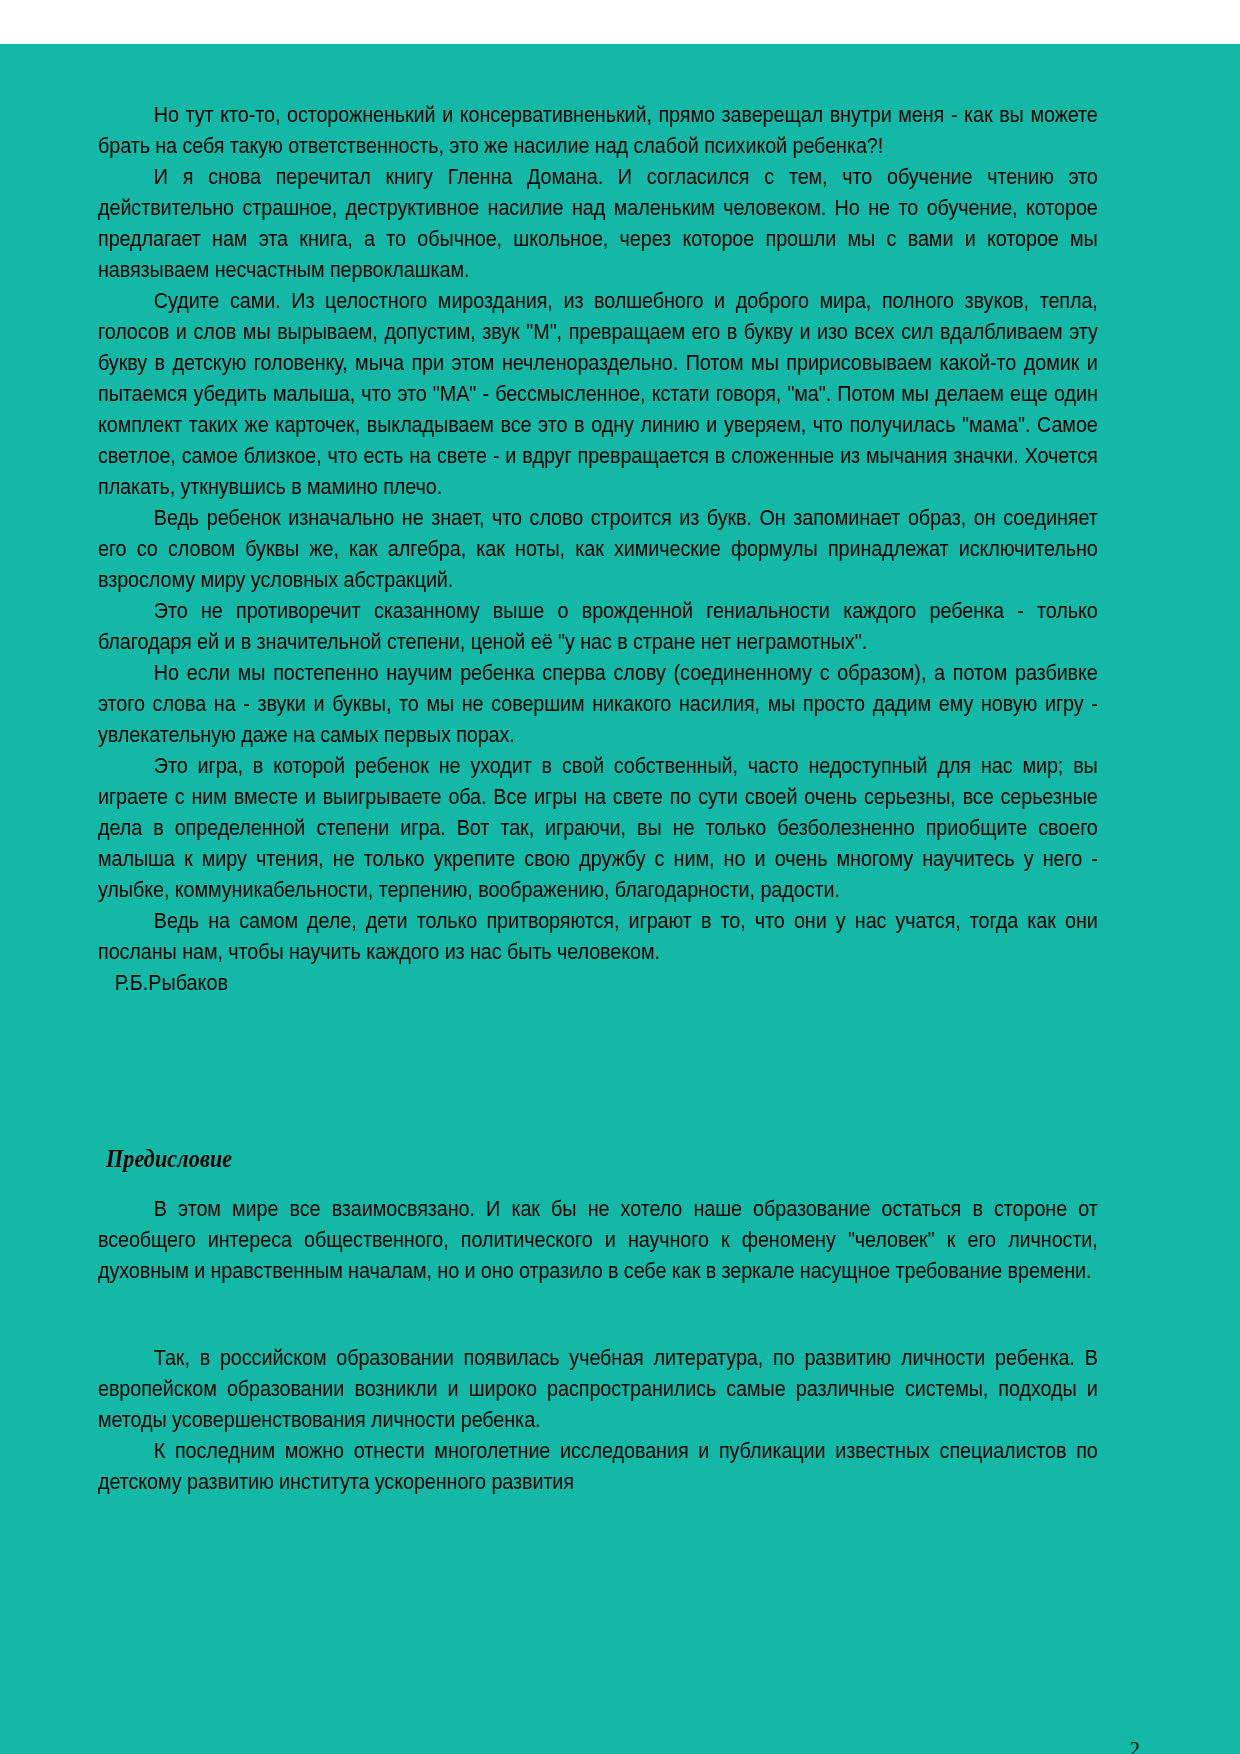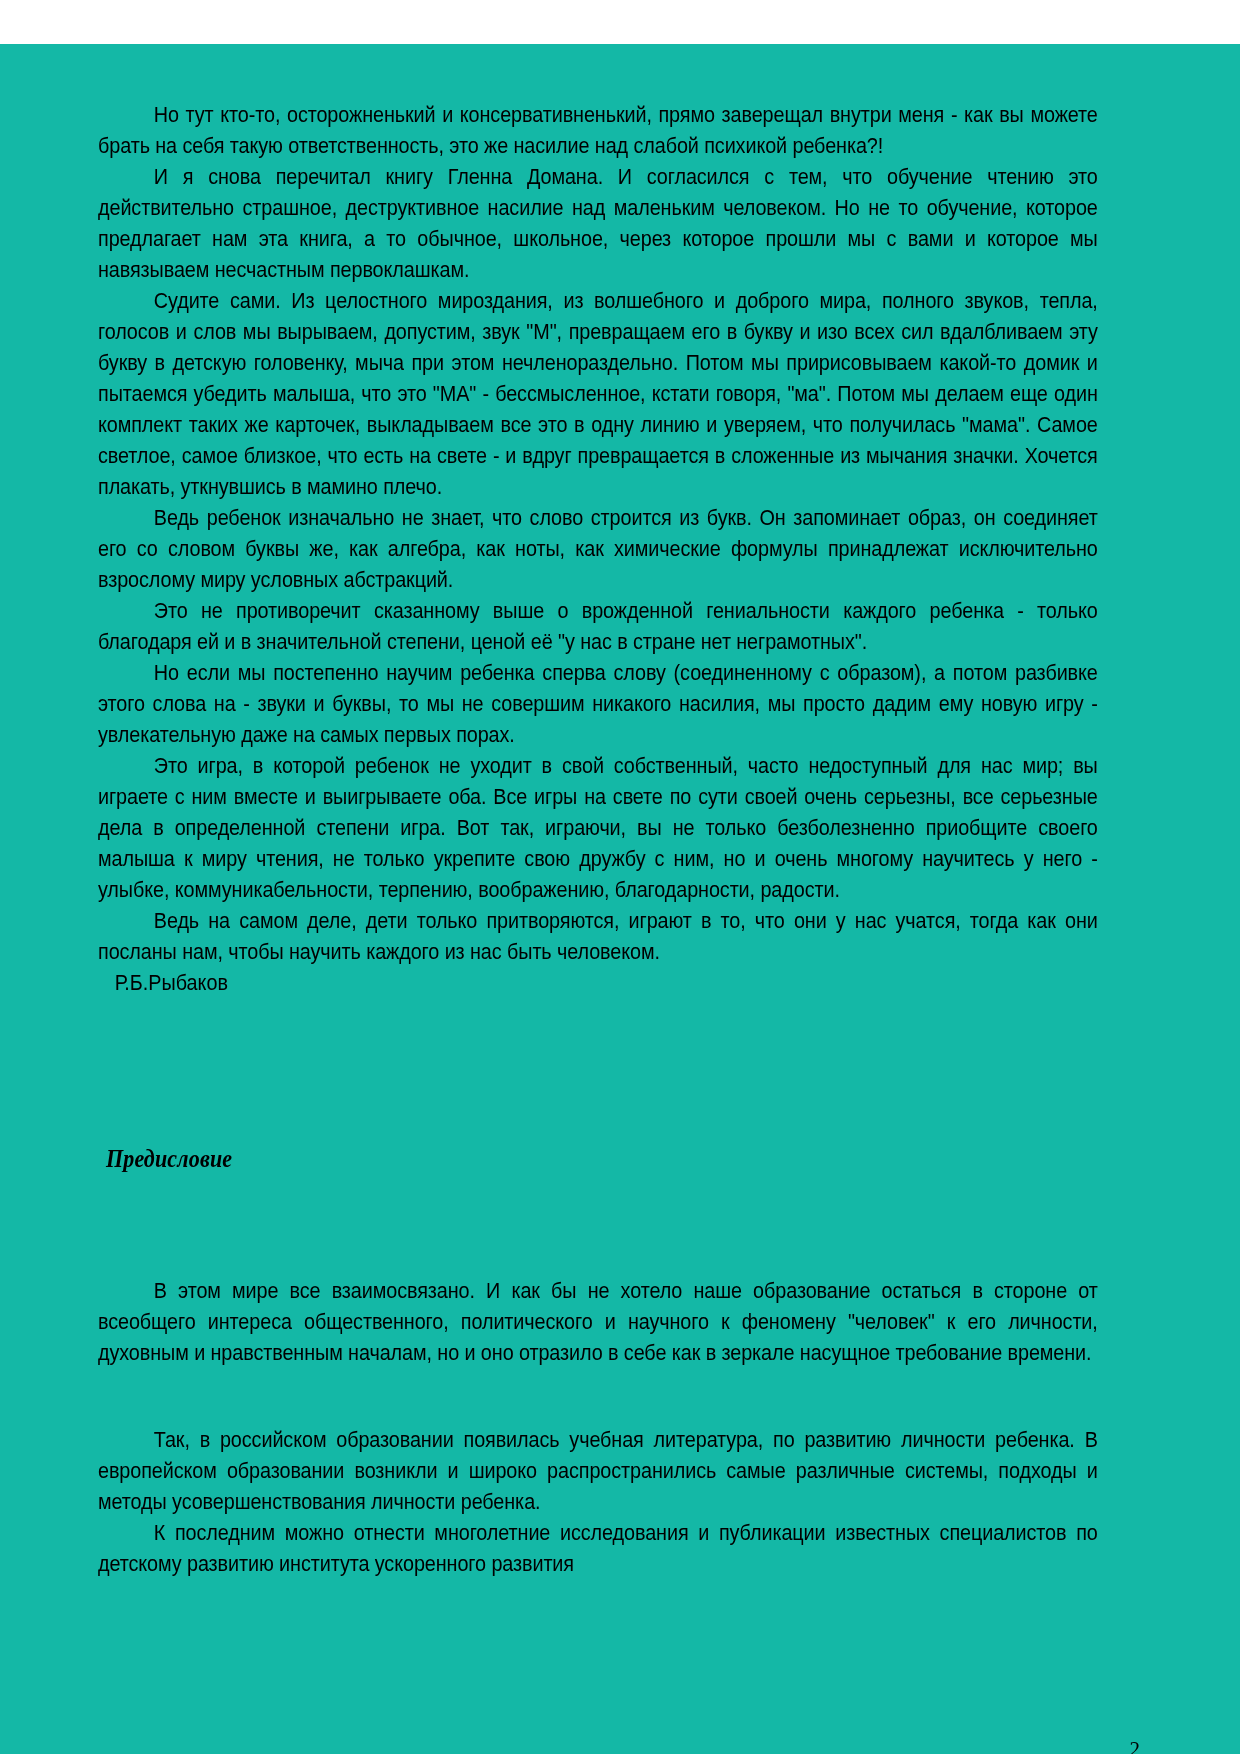--- a/index.html
+++ b/index.html
@@ -61,21 +61,21 @@
     font-weight: bold;
     font-size: 25px;
     letter-spacing: 0.2px;
     transform: scaleX(0.88);
     transform-origin: left top;
     white-space: nowrap;
   }
   .preface-body {
     position: absolute;
     left: 98px;
-    top: 1232px;
+    top: 1150px;
     width: 1000px;
   }
   .gap-block {
     height: 56px;
   }
   .page-number {
     position: absolute;
     right: 100px;
     bottom: 36px;
     font-size: 21px;

